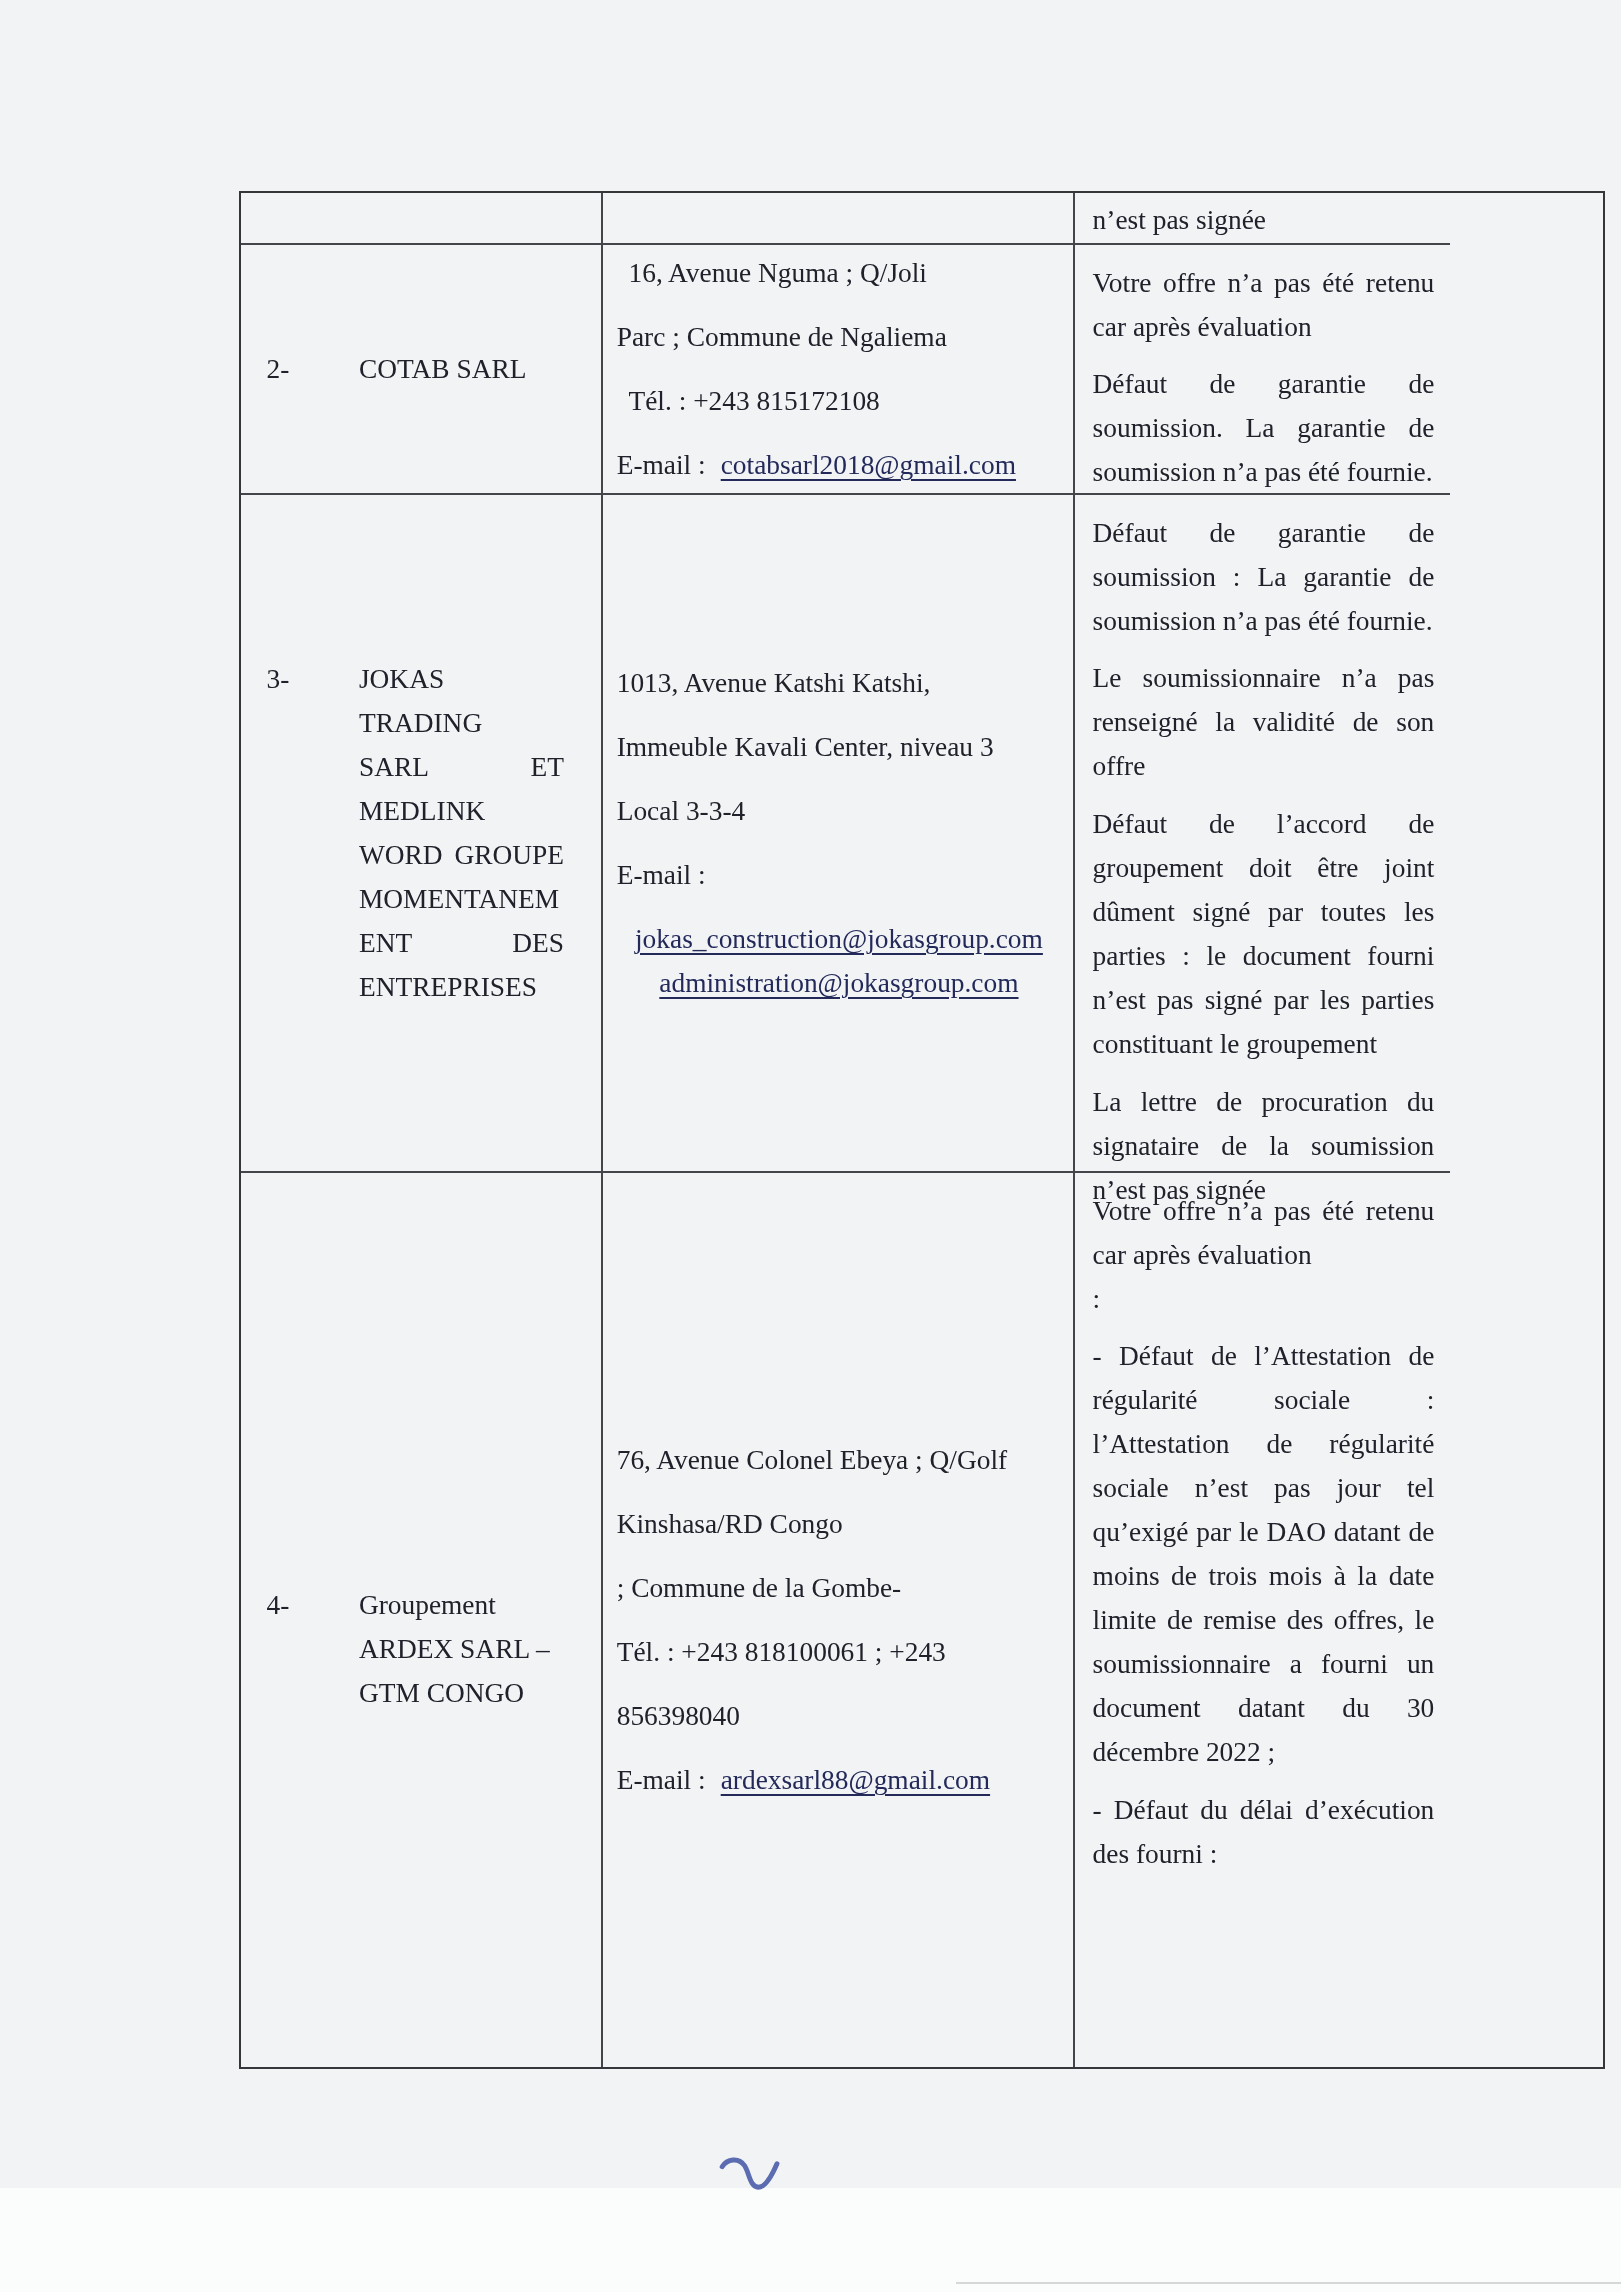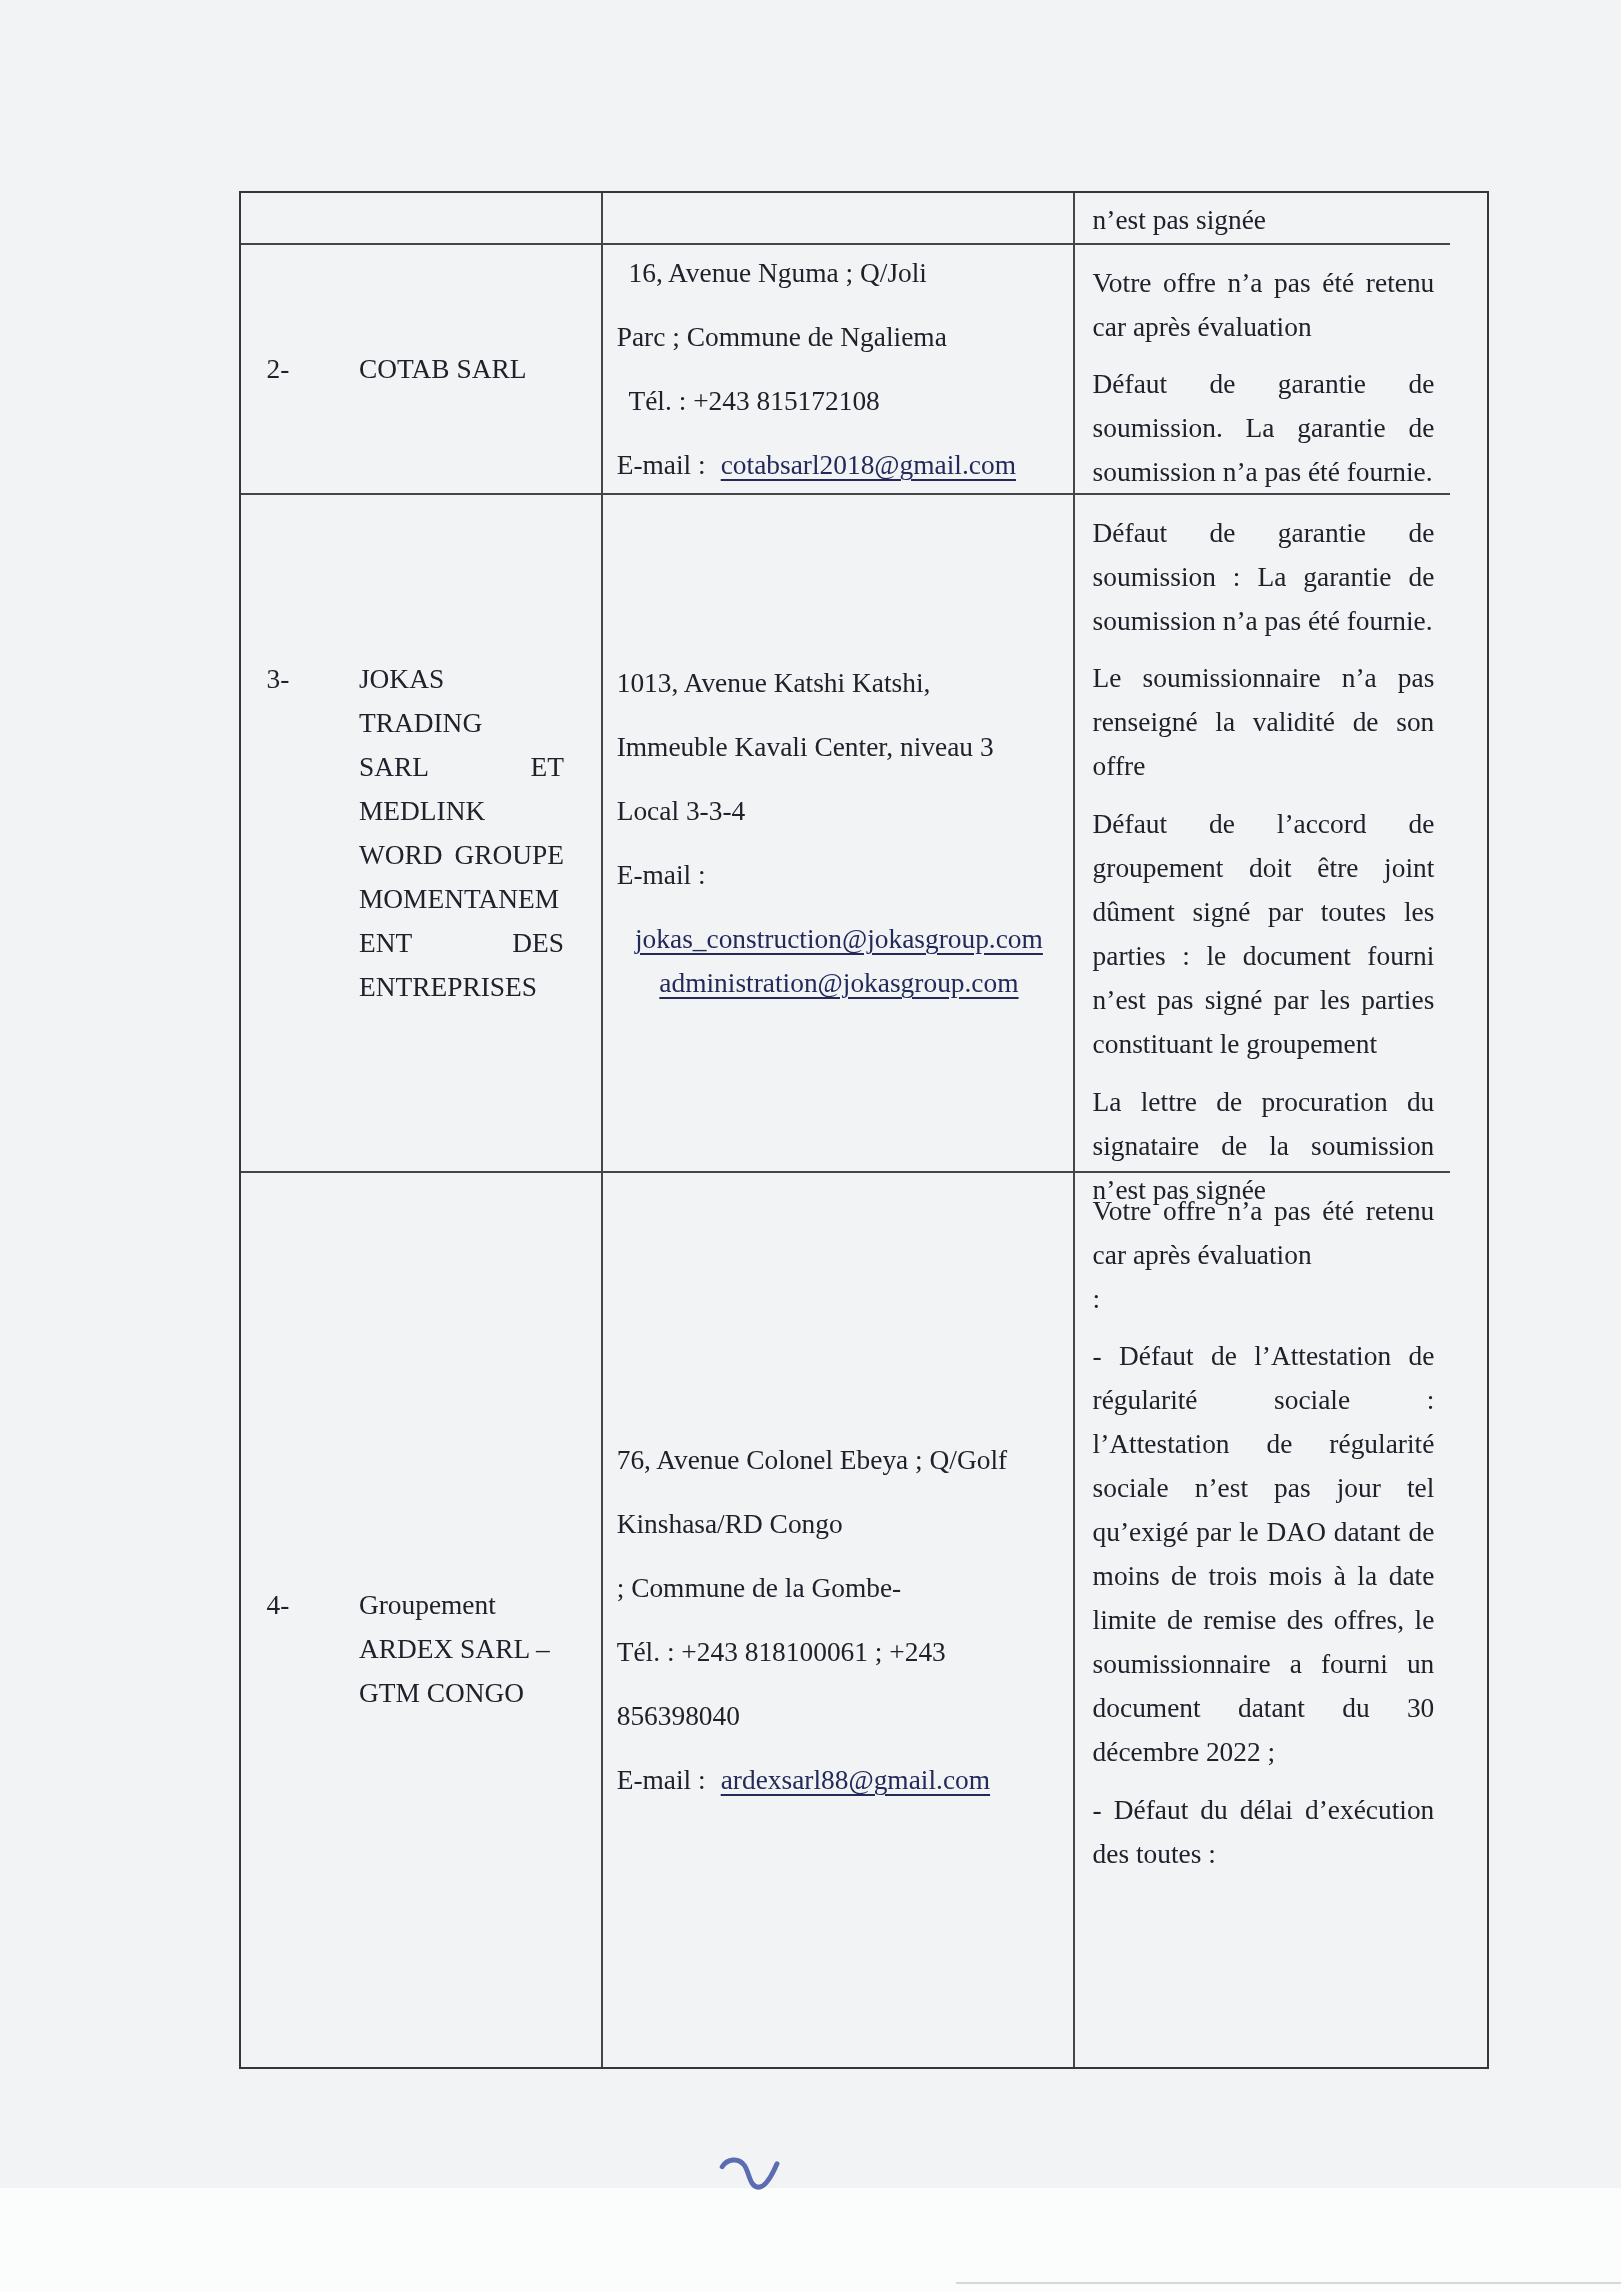--- a/index.html
+++ b/index.html
@@ -8,21 +8,21 @@
     background:#f2f3f5;
     font-family:"Liberation Serif","DejaVu Serif",serif;
     color:#20222b;
   }
   
   .band-bottom{position:absolute;left:0;top:2188px;width:1621px;height:105px;background:#fbfcfc;}
   .scan-edge{position:absolute;left:956px;top:2282px;width:666px;height:2px;background:#d5d7d9;}
 
   .doc-table{
     position:absolute;left:239px;top:191px;
-    width:1250px;
+    width:1366px;
     display:grid;
     grid-template-columns:362px 472px 375px;
     grid-template-rows:52px 250px 678px 894px;
     border:2.9px solid #35363a;
     box-sizing:border-box;
     font-size:27.4px;line-height:44px;
   }
   .td{box-sizing:border-box;border-right:2px solid #44454a;border-bottom:2px solid #44454a;}
   .td.last-col{border-right:none;}
   .td.last-row{border-bottom:none;}
@@ -131,21 +131,21 @@
     <div class="addr-line">Tél. : +243 818100061 ; +243</div>
     <div class="addr-line">856398040</div>
     <div class="email-line">
       <span>E-mail :</span><span class="email-link">ardexsarl88@gmail.com</span>
     </div>
   </div>
   <div class="td c3 last-col last-row">
     <div class="para">Votre offre n’a pas été retenu car après évaluation
 :</div>
     <div class="para">- Défaut de l’Attestation de régularité sociale : l’Attestation de régularité sociale n’est pas jour tel qu’exigé par le DAO datant de moins de trois mois à la date limite de remise des offres, le soumissionnaire a fourni un document datant du 30 décembre 2022 ;</div>
-    <div class="para">- Défaut du délai d’exécution des toutes :</div>
+    <div class="para">- Défaut du délai d’exécution des fourni :</div>
   </div>
 
 </div>
 
 <svg class="squiggle" width="71" height="47" viewBox="0 0 72 48">
   <path d="M5 13 C10 5, 22 3, 28 12 C33 20, 33 33, 42 34 C49 34, 55 24, 61 10" fill="none" stroke="#5b6cb0" stroke-width="5" stroke-linecap="round"></path>
 </svg>
 
 
 </body></html>

